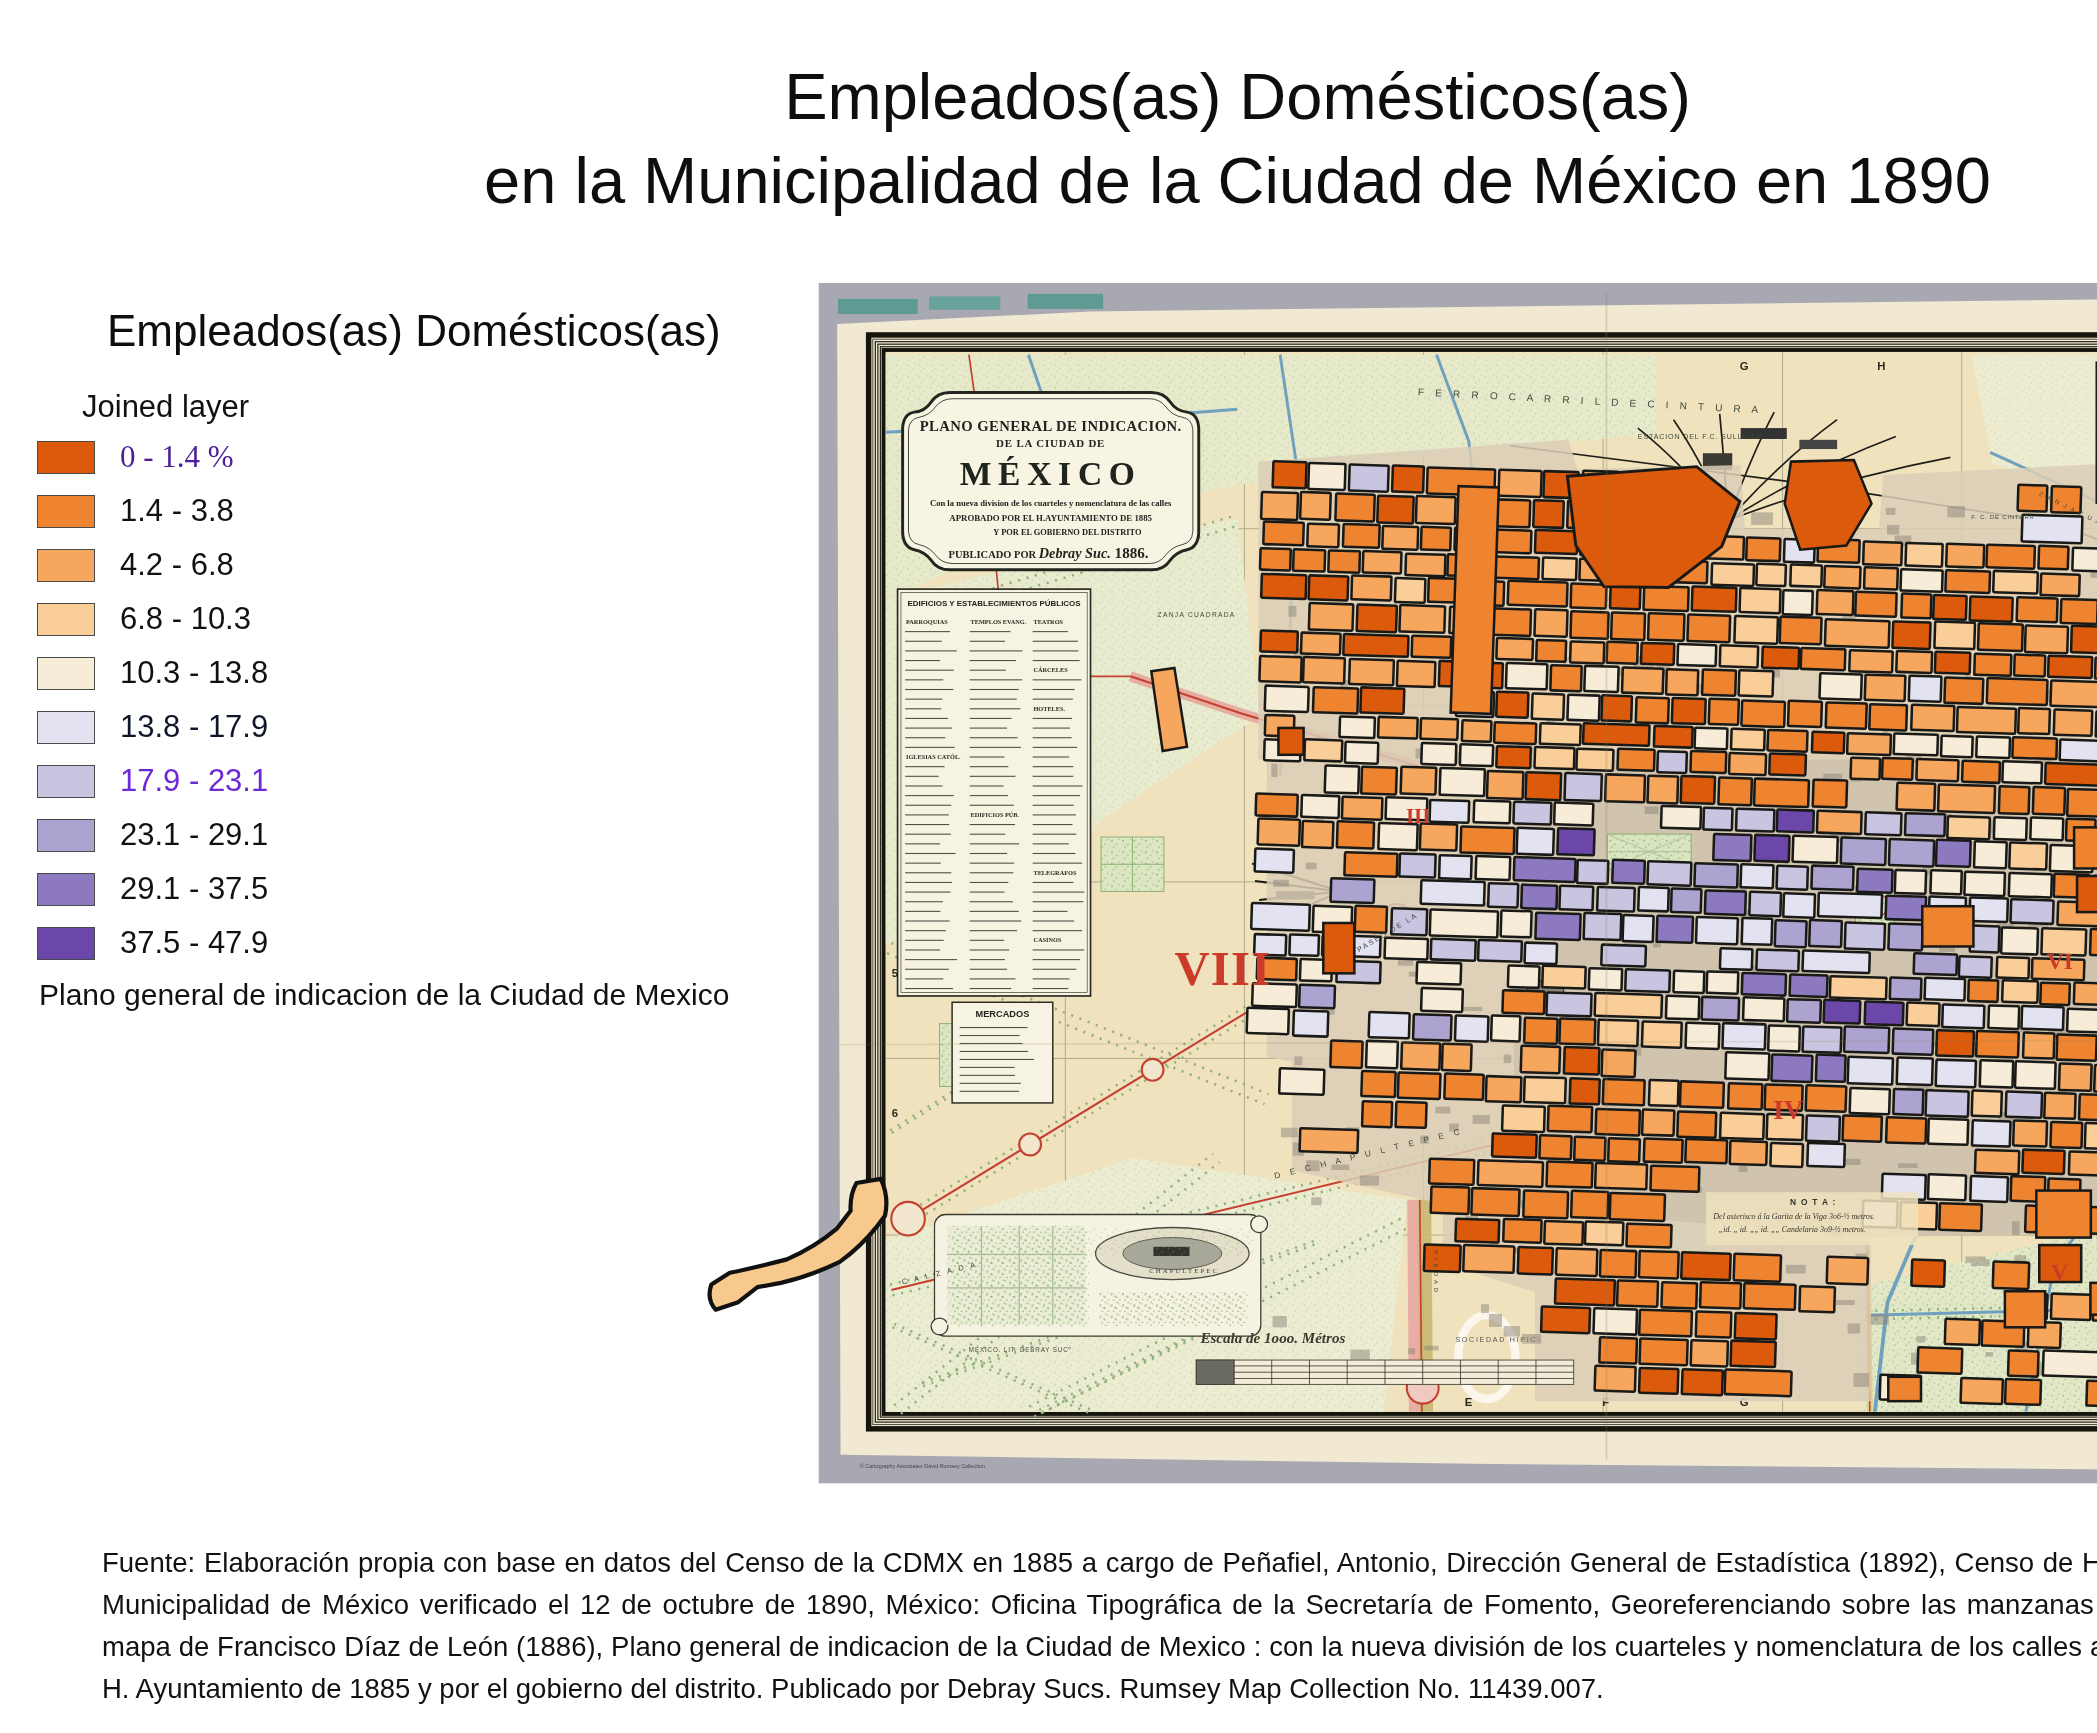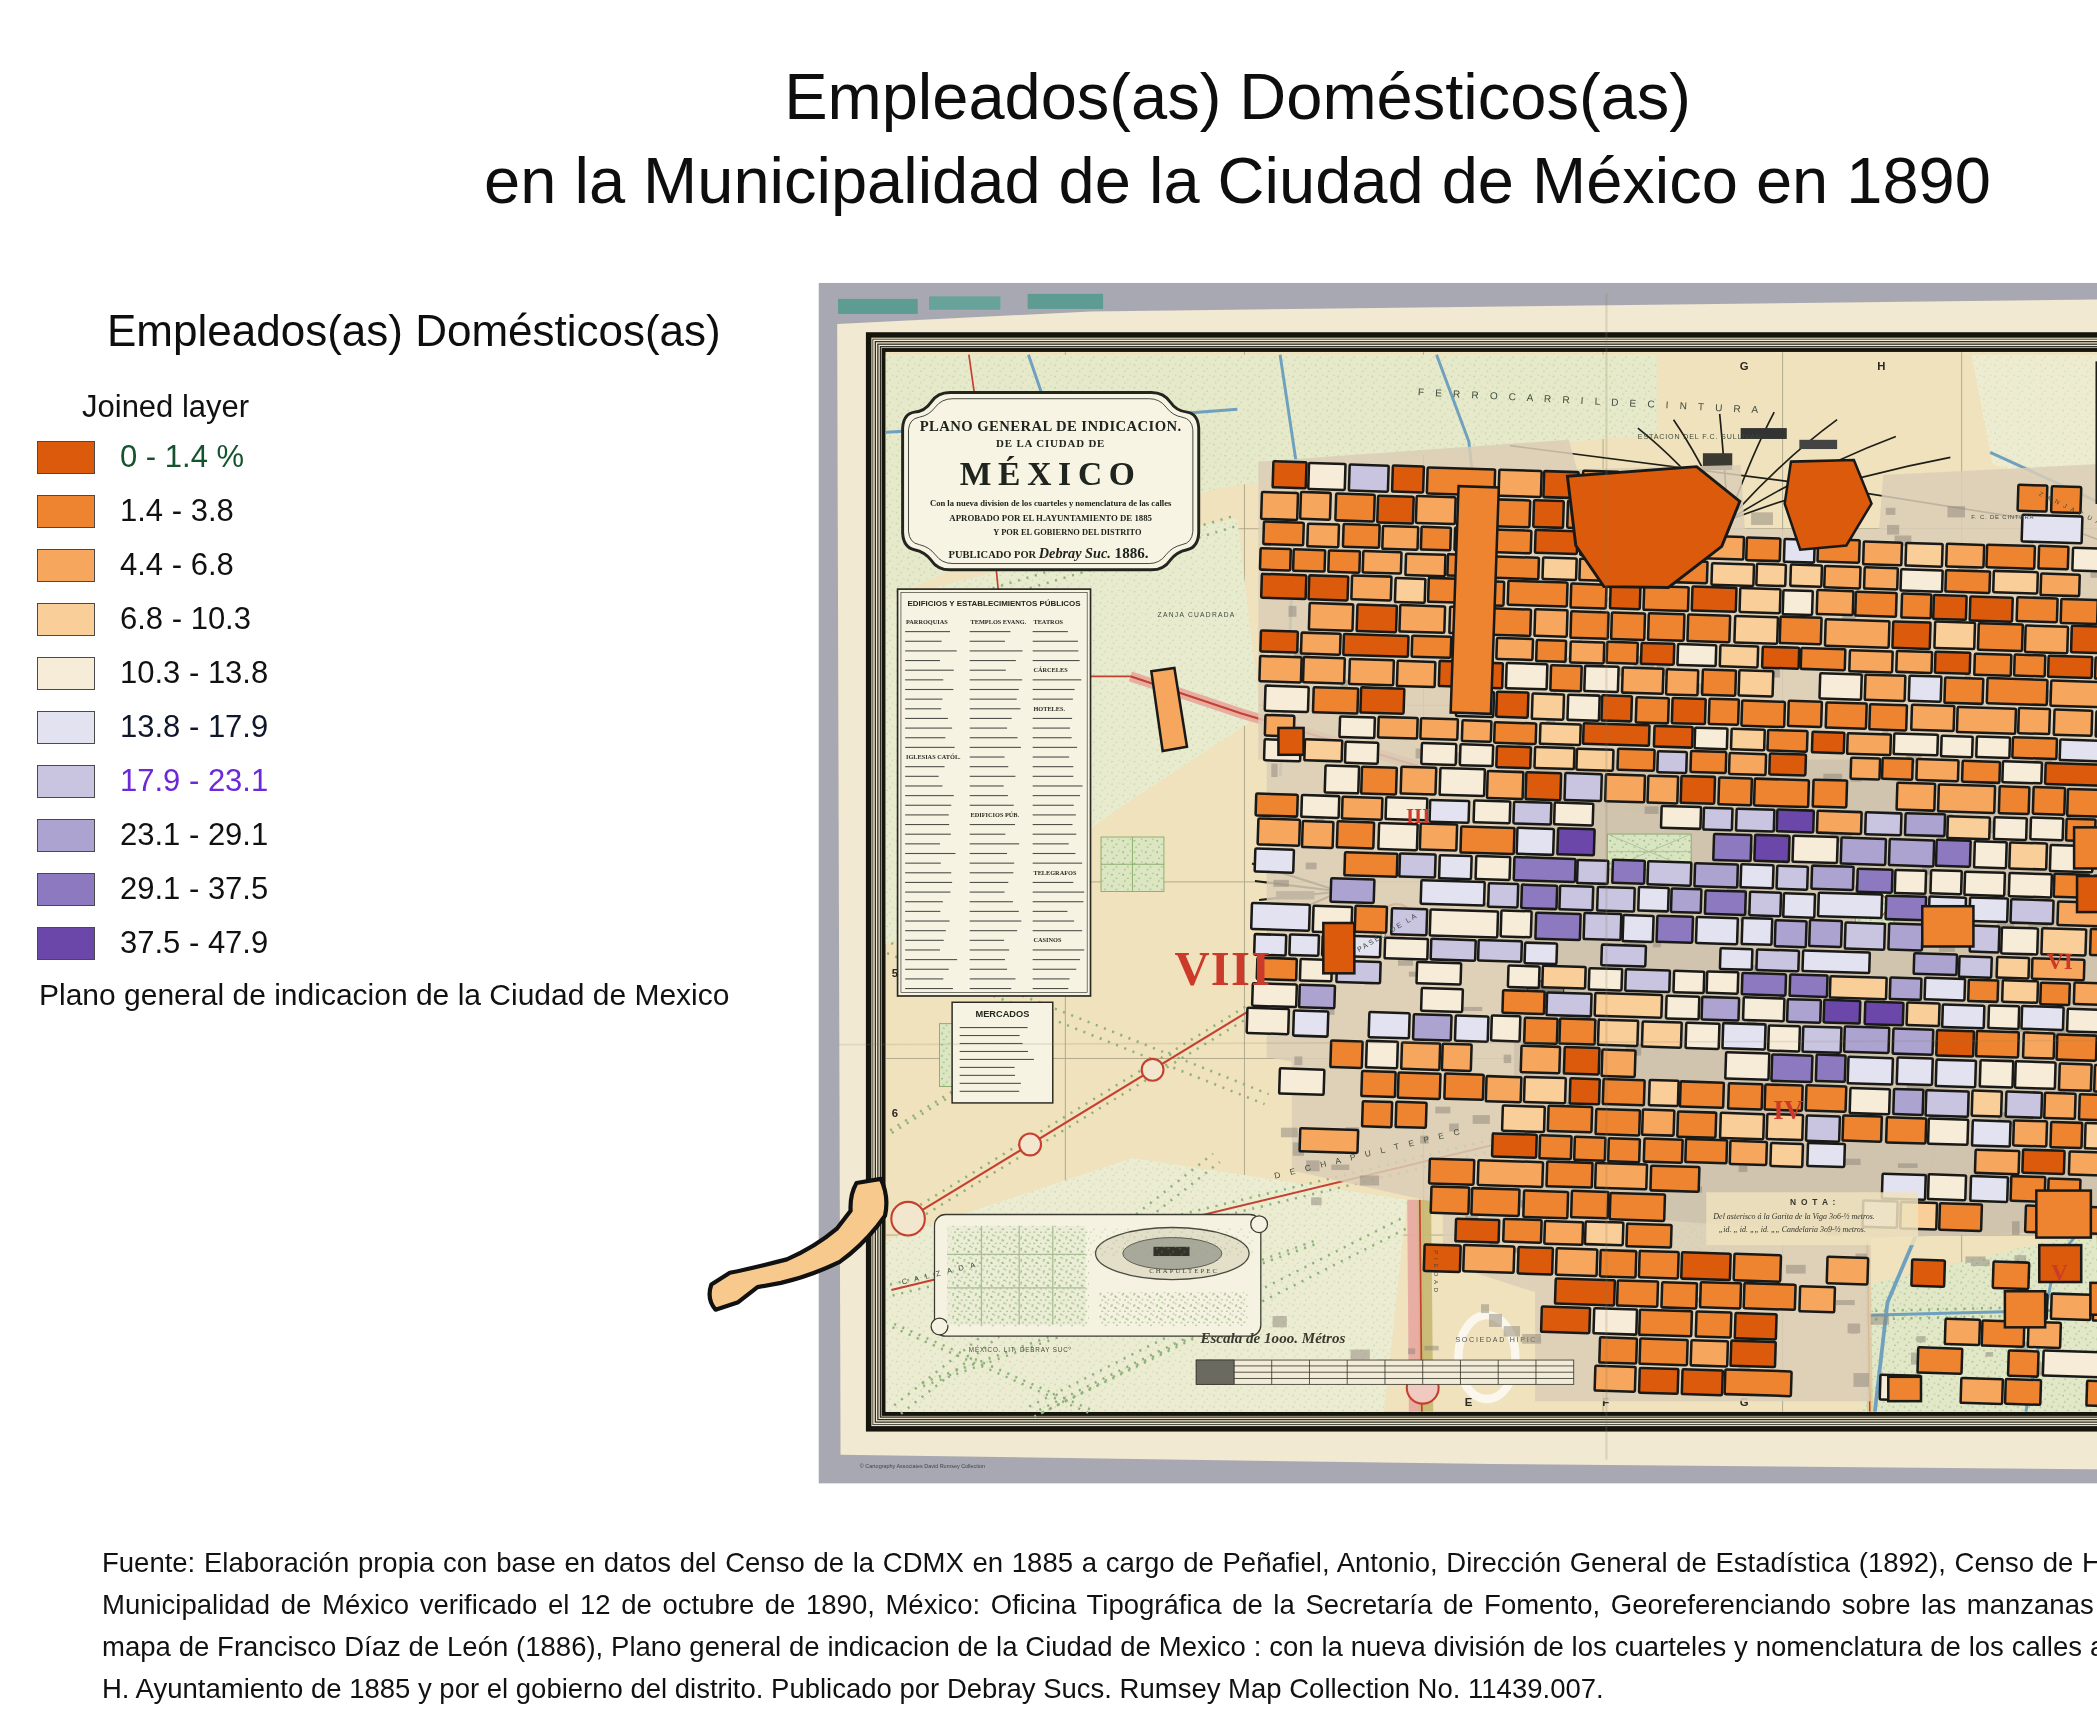--- a/index.html
+++ b/index.html
@@ -7,27 +7,27 @@
 </style></head>
 <body>
 
 <div style="position:absolute;left:0;top:55px;width:2475px;text-align:center;font-size:65px;line-height:84px;color:#0E0E0E;">Empleados(as) Domésticos(as)<br>en la Municipalidad de la Ciudad de México en 1890</div>
 
 <div style="position:absolute;left:107px;top:306px;font-size:44px;color:#0E0E0E;">Empleados(as) Domésticos(as)</div>
 
 <div style="position:absolute;left:39px;top:389px;font-size:31px;color:#111;margin-left:43px;">Joined layer</div>
 
 <div style="position:absolute;left:37px;top:441px;width:58px;height:33px;background:#DC5A0C;border:1.7px solid #4A4A4A;box-sizing:border-box;"></div>
-<div style="position:absolute;left:120px;top:439px;font-size:31px;color:#14532d;">0 - 1.4 %</div>
+<div style="position:absolute;left:120px;top:439px;font-size:31px;color:#4c1d95;font-family:Liberation Serif, serif;">0 - 1.4 %</div>
 
 <div style="position:absolute;left:37px;top:495px;width:58px;height:33px;background:#EF8430;border:1.7px solid #4A4A4A;box-sizing:border-box;"></div>
 <div style="position:absolute;left:120px;top:493px;font-size:31px;color:#111;">1.4 - 3.8</div>
 
 <div style="position:absolute;left:37px;top:549px;width:58px;height:33px;background:#F7A75D;border:1.7px solid #4A4A4A;box-sizing:border-box;"></div>
-<div style="position:absolute;left:120px;top:547px;font-size:31px;color:#111;">4.4 - 6.8</div>
+<div style="position:absolute;left:120px;top:547px;font-size:31px;color:#111;">4.2 - 6.8</div>
 
 <div style="position:absolute;left:37px;top:603px;width:58px;height:33px;background:#FACE98;border:1.7px solid #4A4A4A;box-sizing:border-box;"></div>
 <div style="position:absolute;left:120px;top:601px;font-size:31px;color:#111;text-align:center;">6.8 - 10.3</div>
 
 <div style="position:absolute;left:37px;top:657px;width:58px;height:33px;background:#F7ECD8;border:1.7px solid #4A4A4A;box-sizing:border-box;"></div>
 <div style="position:absolute;left:120px;top:655px;font-size:31px;color:#111;">10.3 - 13.8</div>
 
 <div style="position:absolute;left:37px;top:711px;width:58px;height:33px;background:#E3E2F0;border:1.7px solid #4A4A4A;box-sizing:border-box;"></div>
 <div style="position:absolute;left:120px;top:709px;font-size:31px;color:#0f172a;">13.8 - 17.9</div>
 

